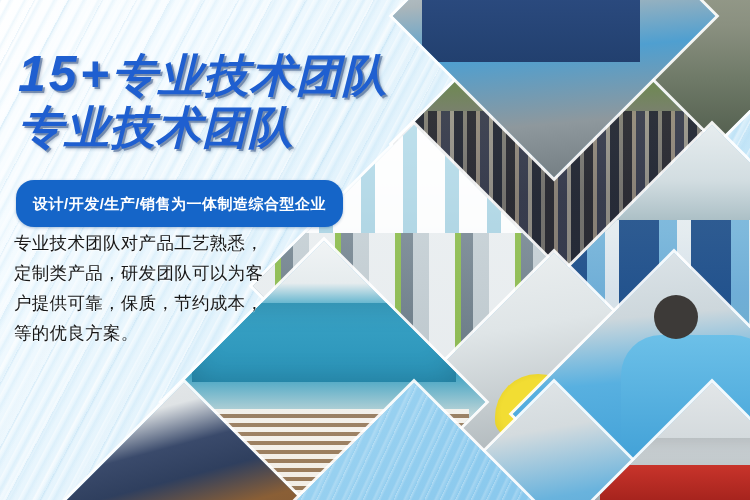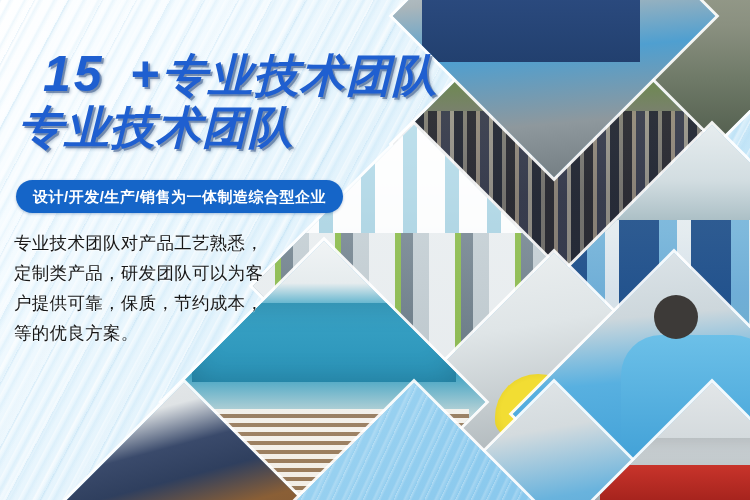--- a/index.html
+++ b/index.html
@@ -226,26 +226,26 @@
   
   .text-col{position:absolute;left:0;top:0;width:470px;height:500px;}
   .headline{
     position:absolute;left:18px;top:48px;width:450px;
     font-size:45px;line-height:52px;font-weight:bold;font-style:italic;
     color:#1f5fd0;
     letter-spacing:1px;
     text-shadow:2px 2px 0 rgba(25,60,120,.45), 3px 3px 3px rgba(20,50,100,.25);
     white-space:nowrap;
   }
-  .headline .num{font-size:50px;letter-spacing:3px;margin-left:25px;}
+  .headline .num{font-size:50px;letter-spacing:3px;}
   .headline .l2{display:block;}
   .badge{
     position:absolute;left:16px;top:180px;
     height:33px;line-height:33px;
-    padding:0 17px;
+    padding:7px 17px;
     background:#1565c8;
     color:#ffffff;
     border-radius:18px;
     font-size:15px;font-weight:bold;letter-spacing:.5px;
     white-space:nowrap;
     box-shadow:0 1px 3px rgba(0,60,130,.3);
   }
   .body{
     position:absolute;left:14px;top:228px;width:262px;
     font-size:17.5px;line-height:30px;font-weight:normal;

